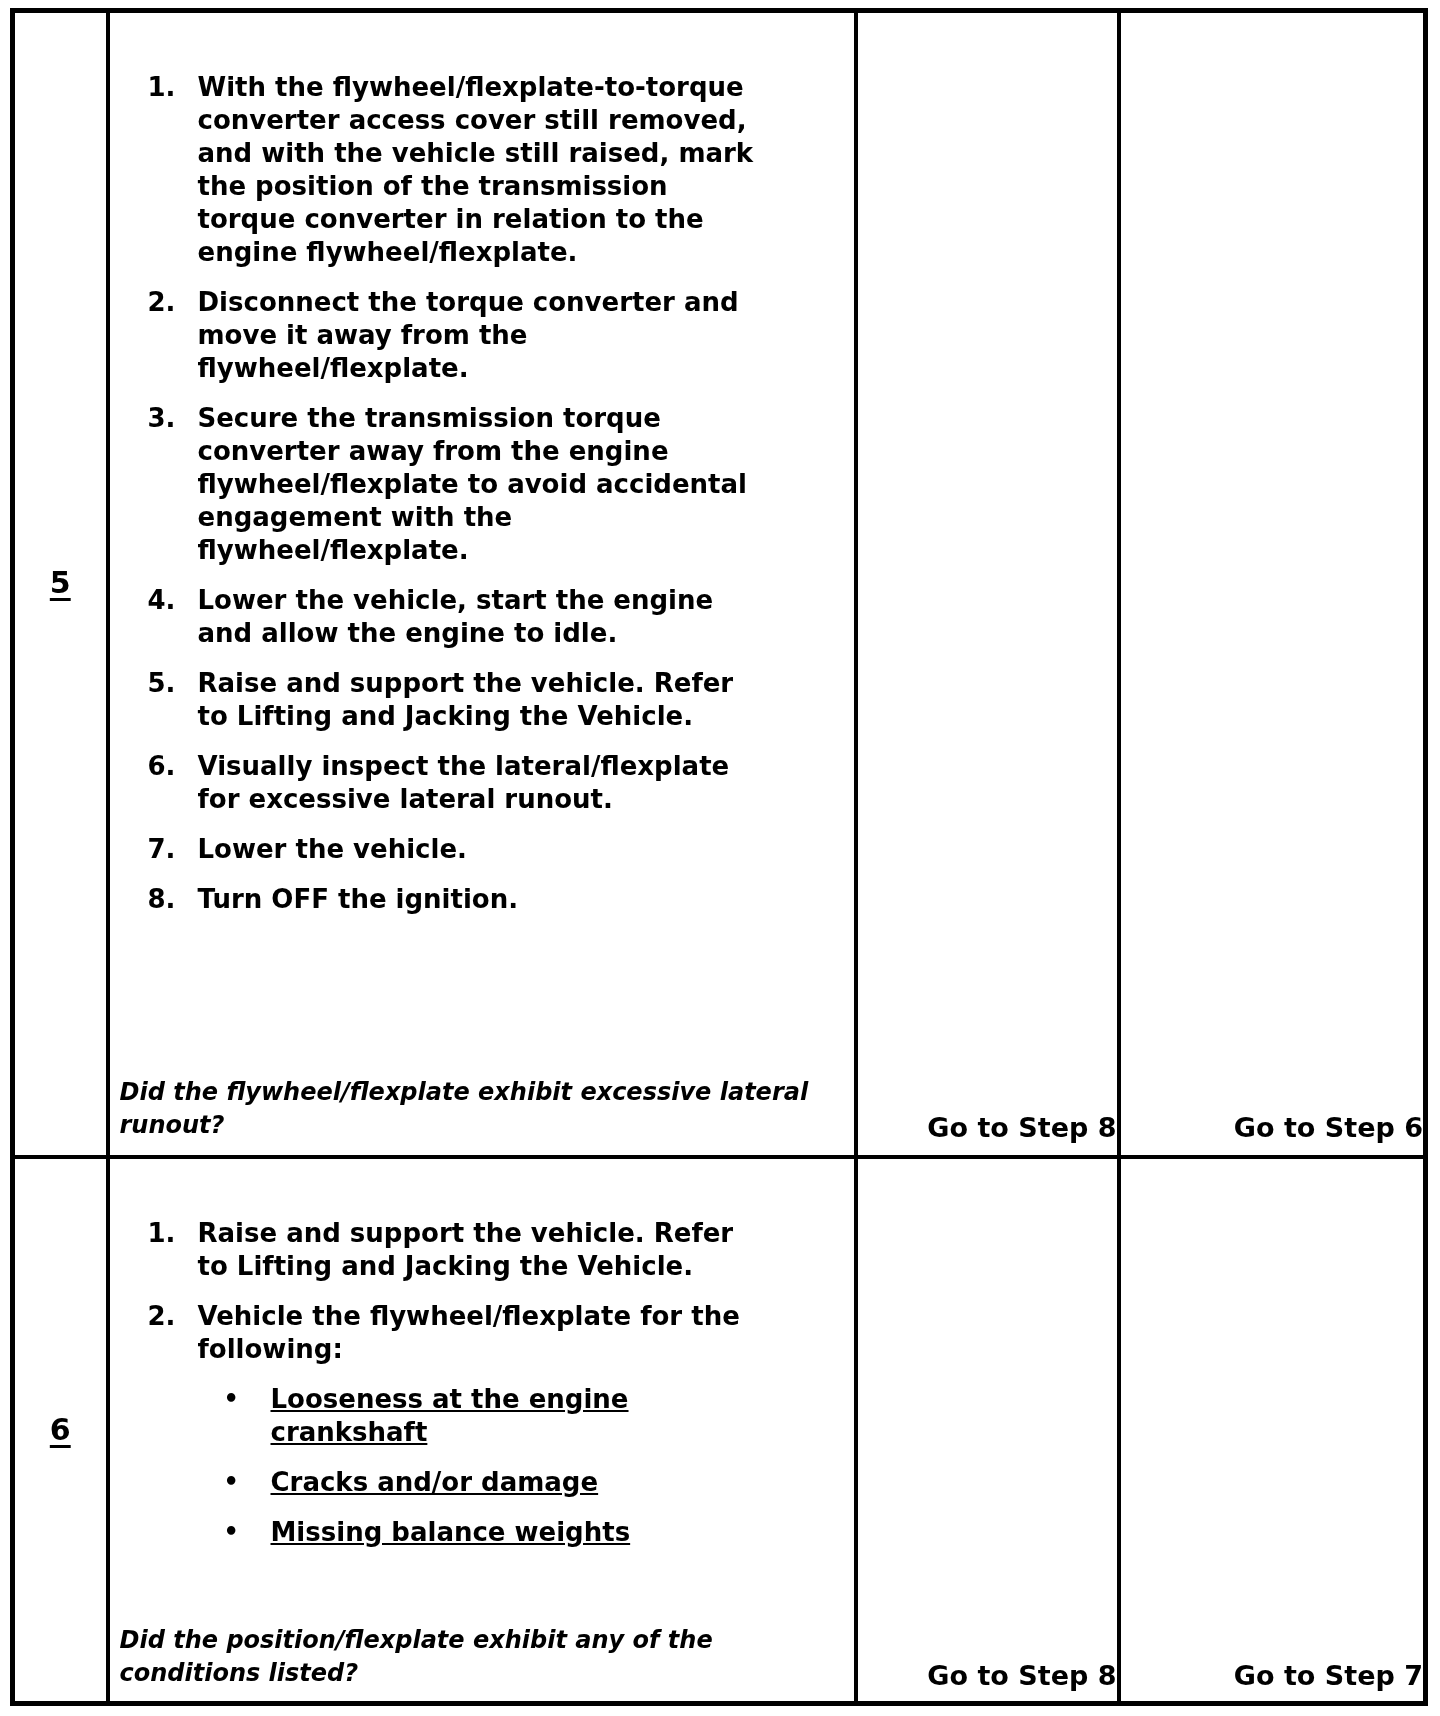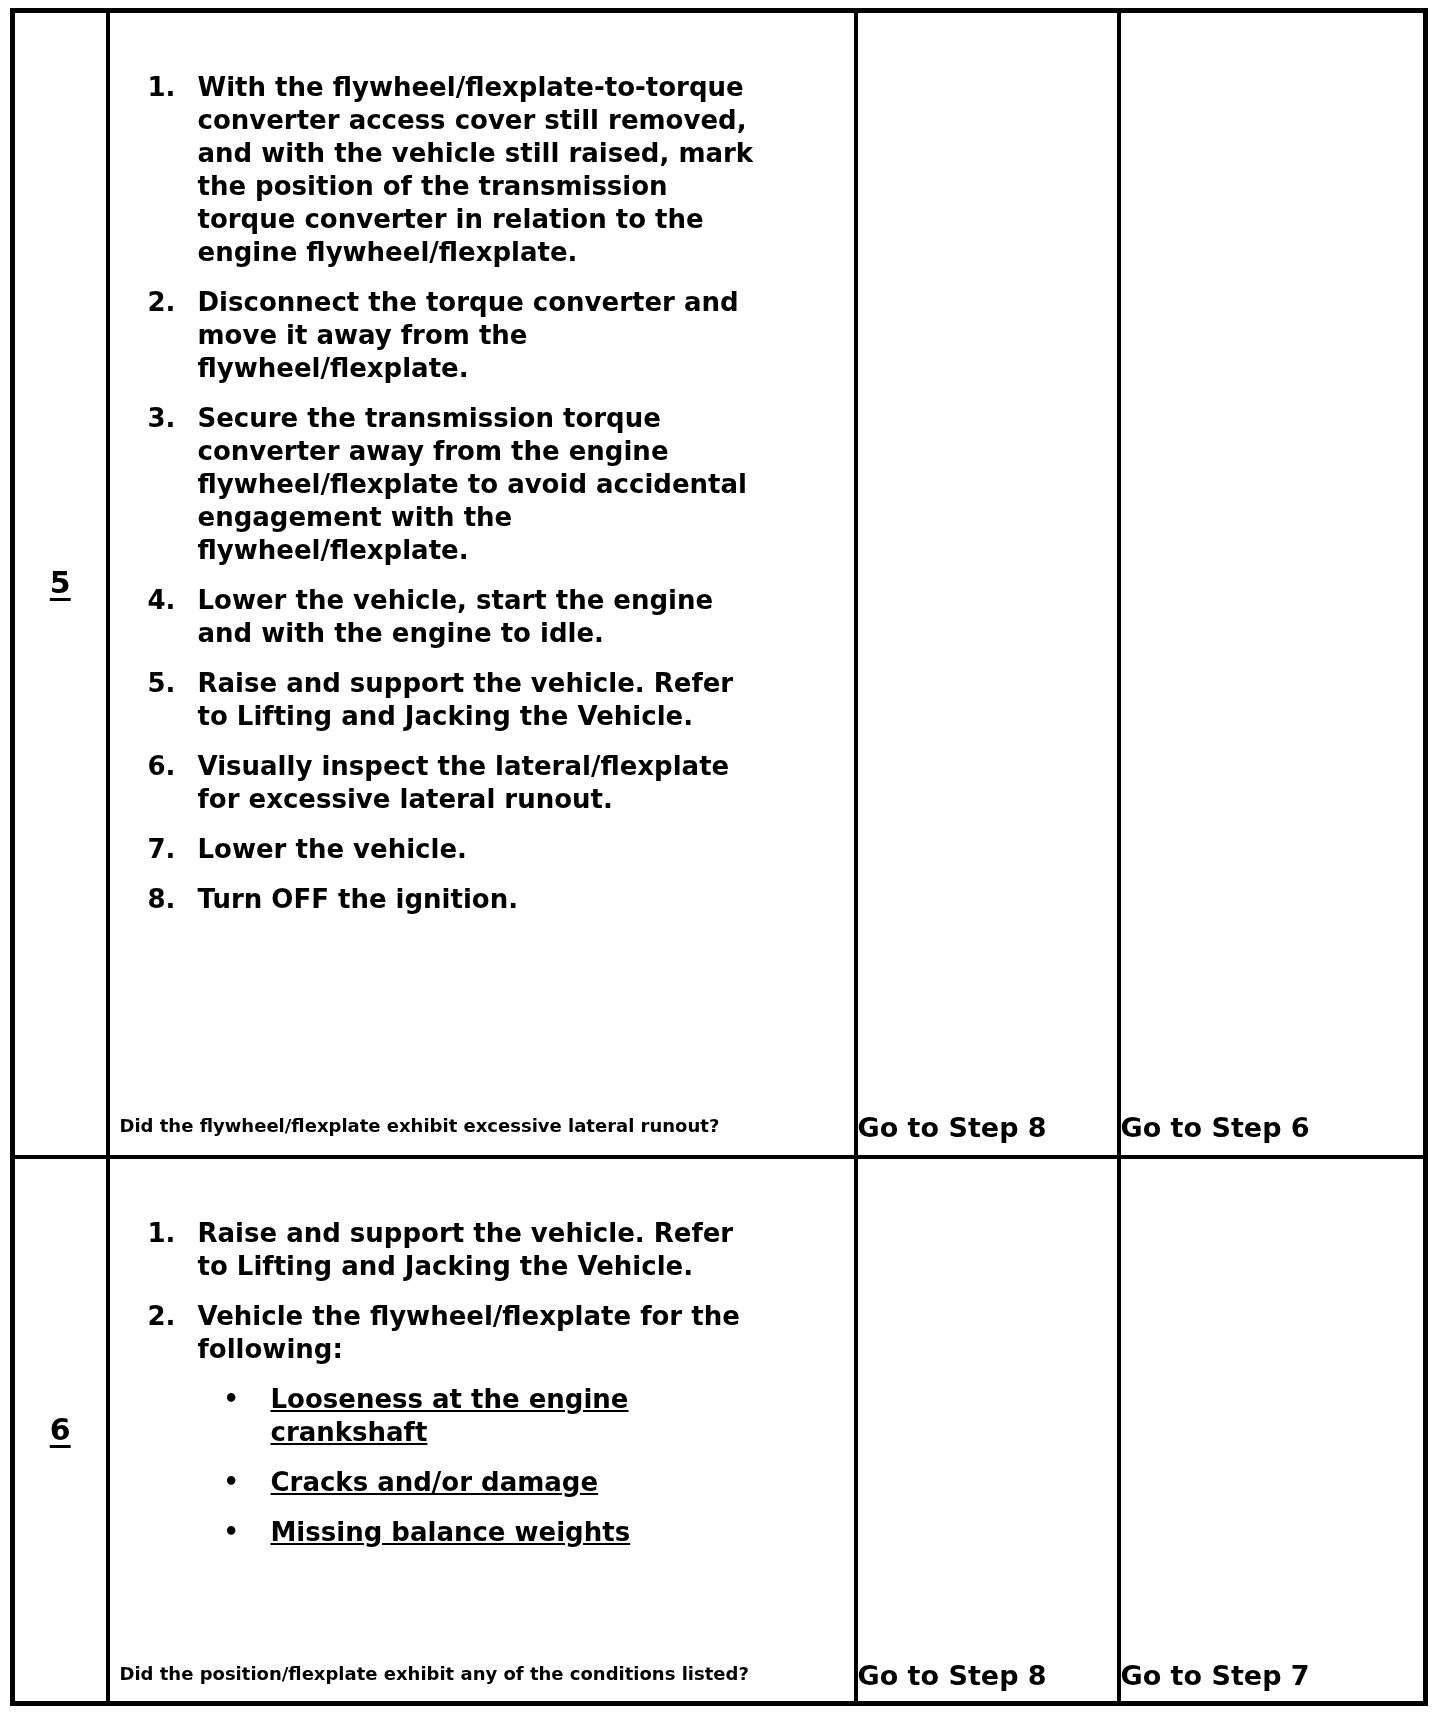--- a/index.html
+++ b/index.html
@@ -86,35 +86,36 @@
   .bullet-item .dot {
     flex: none;
     width: 47px;
     font-size: 24px;
   }
   .bullet-item .bbody {
     width: 480px;
     text-decoration: underline;
   }
   .question {
-    font-size: 18px;
+    font-size: 24px;
     line-height: 33px;
     width: 700px;
+    font-style: italic;
   }
   .ref-link {
     text-decoration-thickness: 2.5px;
     text-underline-offset: 4px;
     cursor: pointer;
   }
 
   
   .goto-wrap {
     display: flex;
     align-items: flex-end;
-    justify-content: flex-start;
+    justify-content: flex-end;
     box-sizing: border-box;
     padding-bottom: 8px;
   }
   .goto-text {
     font-size: 27px;
     line-height: 33px;
     white-space: nowrap;
   }
 </style>
 </head>
@@ -145,21 +146,21 @@
                 <div class="action-item">
                   <span class="num">2.</span>
                   <div class="body"><span class="">Disconnect the torque converter and move it away from the flywheel/flexplate.</span></div>
                 </div>
                 <div class="action-item">
                   <span class="num">3.</span>
                   <div class="body"><span class="">Secure the transmission torque converter away from the engine flywheel/flexplate to avoid accidental engagement with the flywheel/flexplate.</span></div>
                 </div>
                 <div class="action-item">
                   <span class="num">4.</span>
-                  <div class="body"><span class="">Lower the vehicle, start the engine and with the engine to idle.</span></div>
+                  <div class="body"><span class="">Lower the vehicle, start the engine and allow the engine to idle.</span></div>
                 </div>
                 <div class="action-item">
                   <span class="num">5.</span>
                   <div class="body"><span class="">Raise and support the vehicle. Refer to </span><span class="ref-link">Lifting and Jacking the Vehicle</span><span class="">.</span></div>
                 </div>
                 <div class="action-item">
                   <span class="num">6.</span>
                   <div class="body"><span class="">Visually inspect the lateral/flexplate for excessive lateral runout.</span></div>
                 </div>
                 <div class="action-item">

